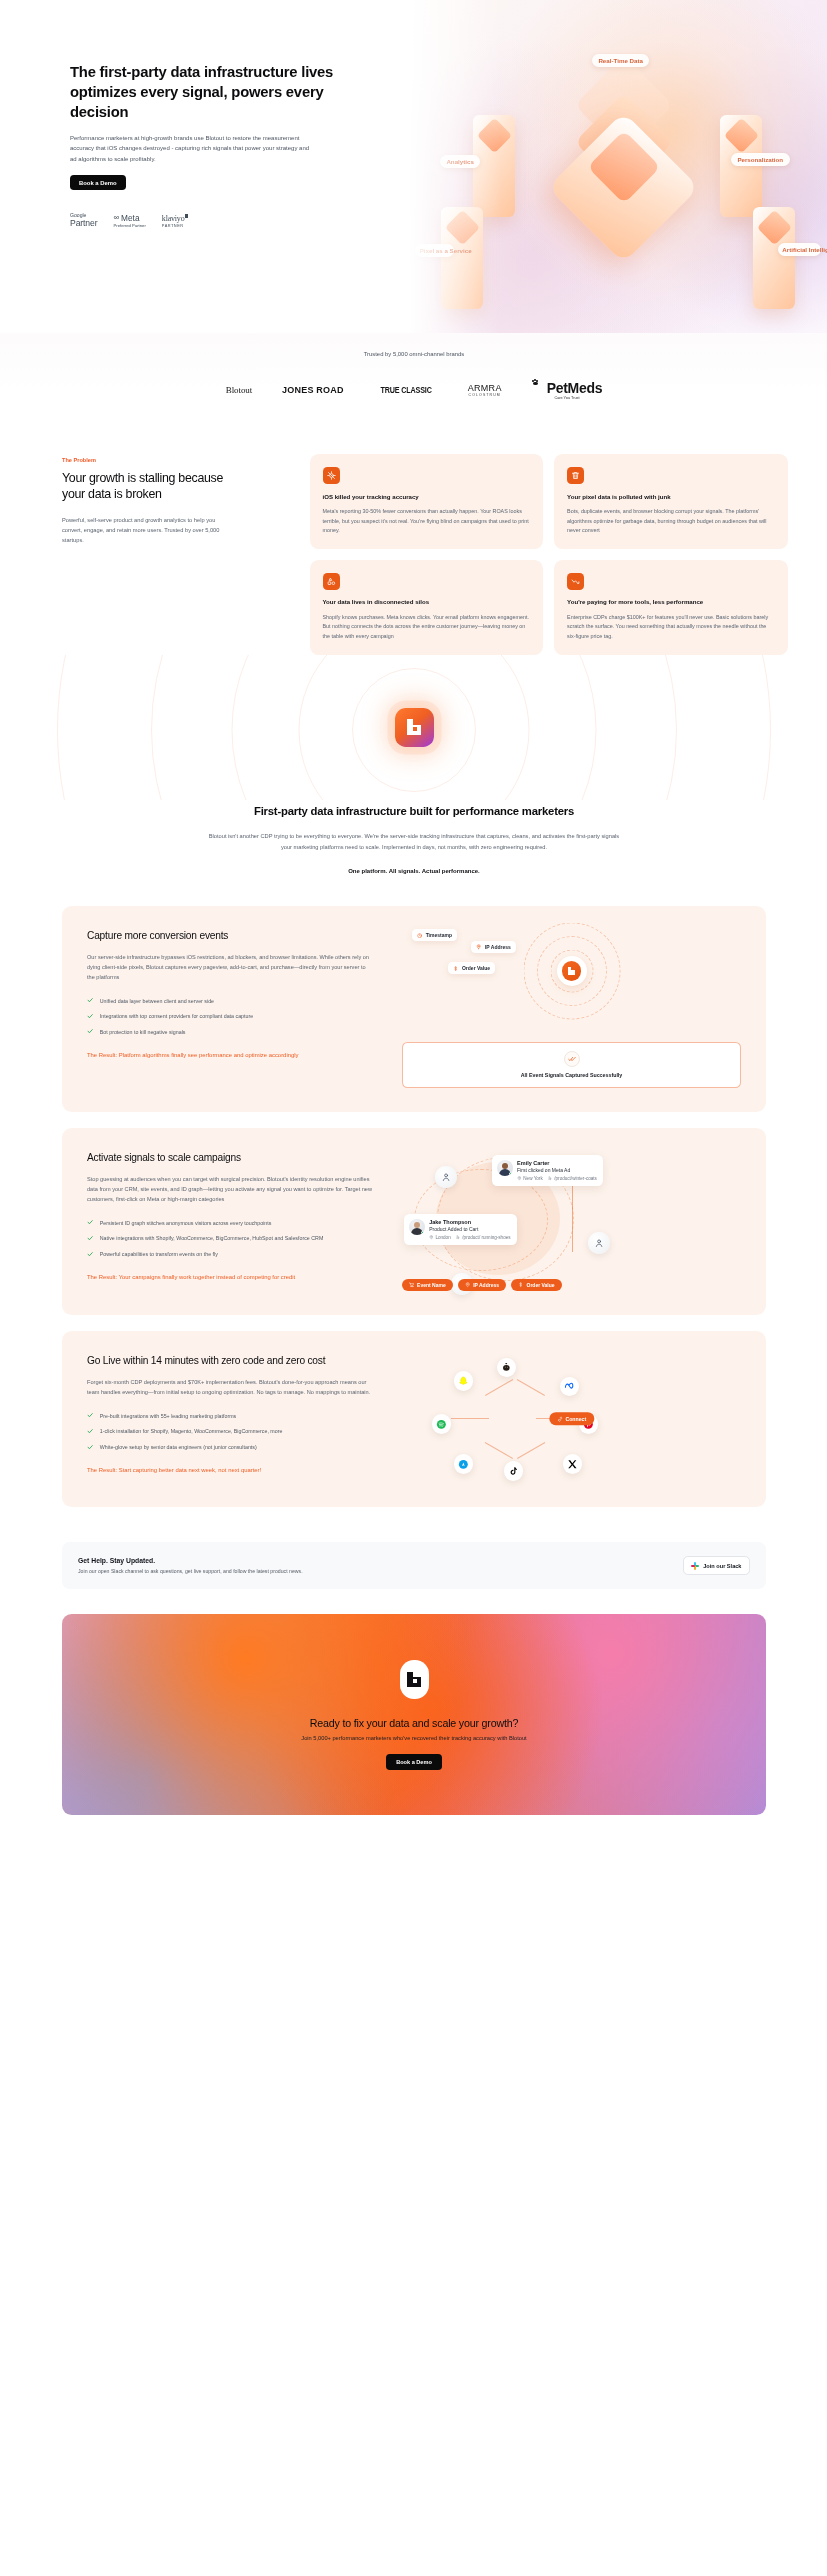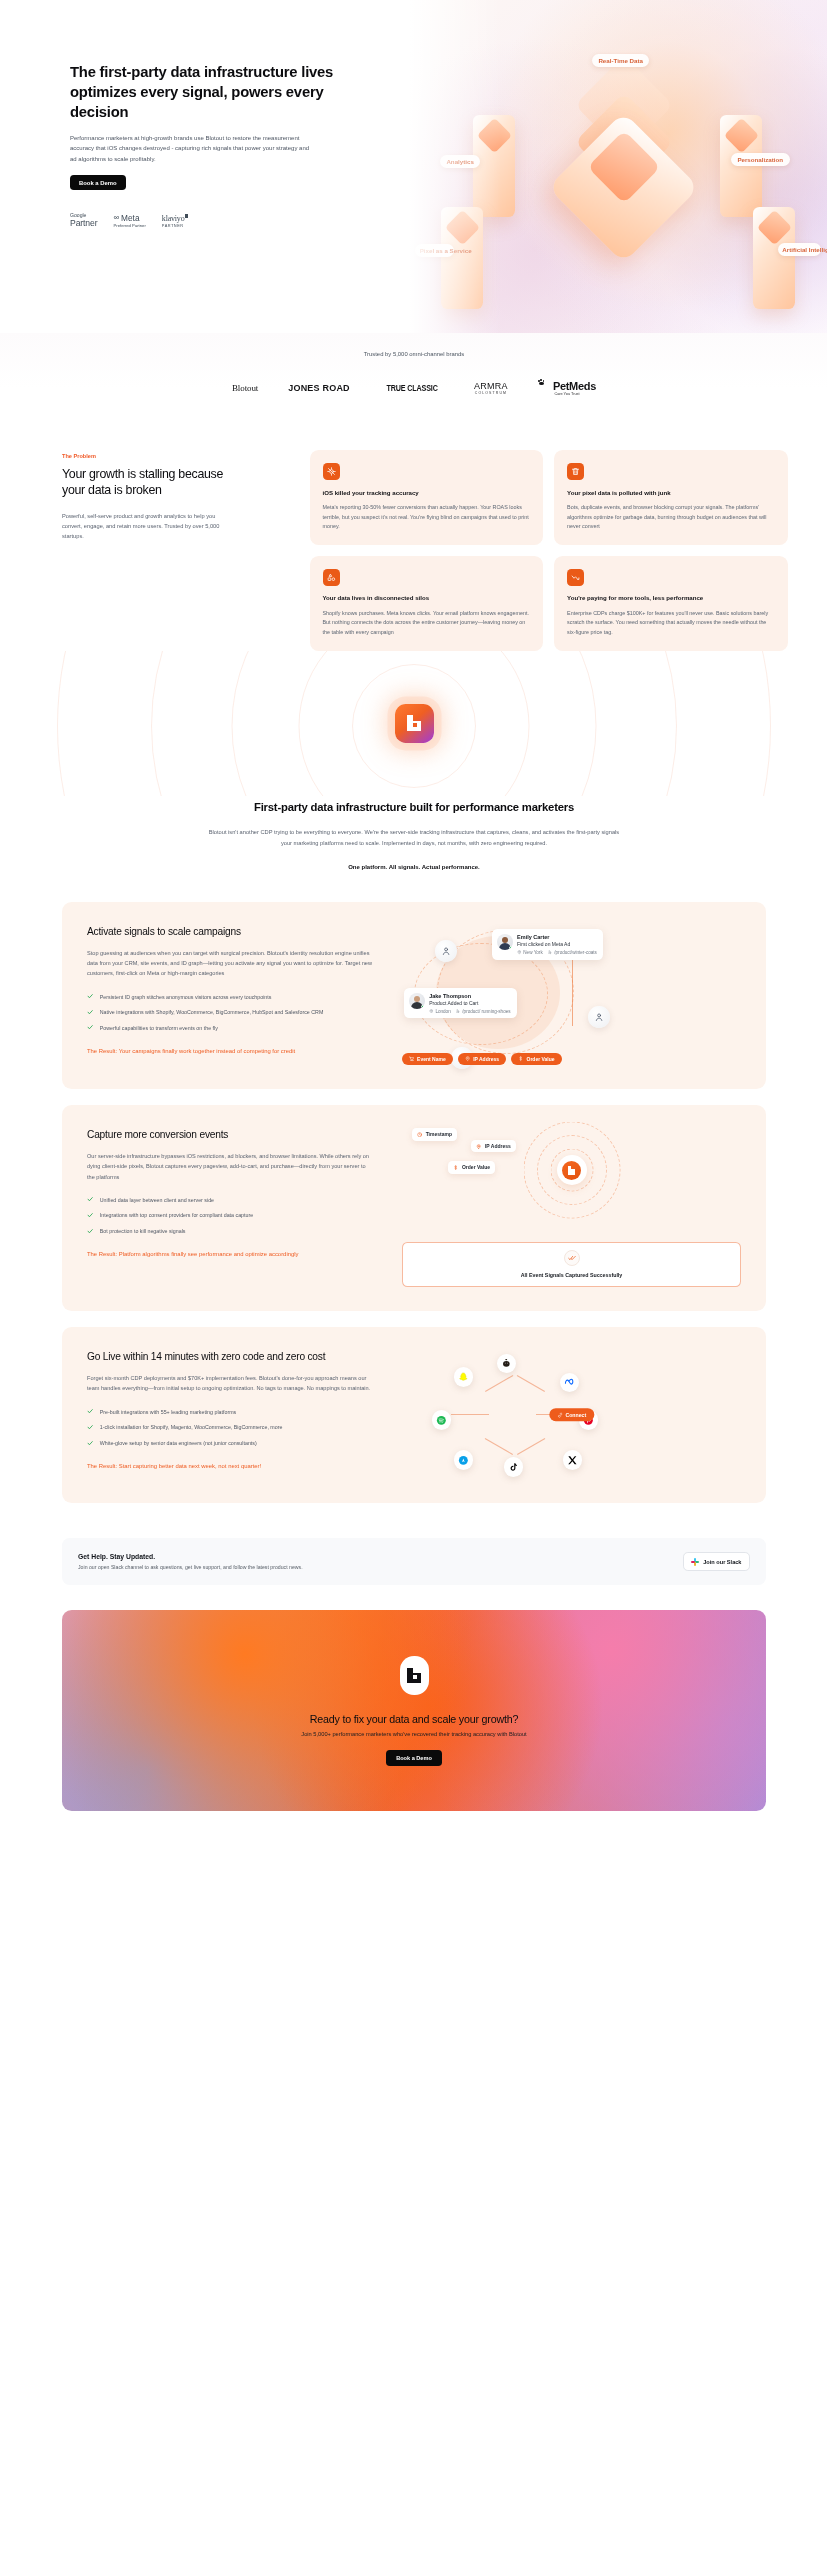--- a/index.html
+++ b/index.html
@@ -149,21 +149,21 @@
     gap: 30px; margin-top: 22.6px; padding-bottom: 10.7px;
   }
   .lg { color: #141416; }
   .lg-ruggable { font-family: "Liberation Serif", serif; font-size: 9px; letter-spacing: -0.1px; }
   .lg-jones { font-size: 9px; font-weight: 700; letter-spacing: 0.2px; }
   .lg-true { font-size: 9px; font-weight: 700; letter-spacing: -0.2px; transform: scaleX(.8); }
   .lg-armra { display:flex; flex-direction:column; align-items:center; }
   .lg-armra-top { font-family:Liberation Sans, sans-serif; font-size: 9px; letter-spacing: 0.3px; }
   .lg-armra-sub { font-size: 3.5px; letter-spacing: 1.1px; color:#3a3a3e; margin-top:0.5px; }
   .lg-pet { display:flex; flex-direction:column; align-items:center; }
-  .lg-pet-top { display:flex; gap:8px; font-size:11px; font-weight:700; letter-spacing:-0.3px; }
+  .lg-pet-top { display:flex; gap:8px; font-size:14px; font-weight:700; letter-spacing:-0.3px; }
   .paw { width:7px; height:5.9px; position:relative; }
   .paw i { position:absolute; background:#141416; border-radius:50%; }
   .paw i:nth-child(1){ width:1.8px;height:2.4px; left:0; top:0; }
   .paw i:nth-child(2){ width:1.8px;height:2.4px; left:2.4px; top:-0.5px; }
   .paw i:nth-child(3){ width:1.8px;height:2.4px; left:4.7px; top:0.3px; }
   .paw i:nth-child(4){ width:5.1px;height:3.2px; left:0.9px; top:2.7px; border-radius:45% 45% 50% 50%; }
   .lg-pet-sub { font-size: 3.8px; color:#2a2a2e; margin-top:0.5px; }
 
   
   .problem {
@@ -566,20 +566,96 @@
   </div>
 </section>
 
 <section class="valueprop">
   <h2 class="vp-h2">First-party data infrastructure built for performance marketers</h2>
   <p class="vp-body">Blotout isn't another CDP trying to be everything to everyone. We're the server-side tracking infrastructure that captures, cleans, and activates the first-party signals your marketing platforms need to scale. Implemented in days, not months, with zero engineering required.</p>
   <p class="vp-tag">One platform. All signals. Actual performance.</p>
 </section>
 
 <section class="features">
+
+  <article class="feature">
+    <div class="feat-left">
+      <h3 class="feat-h3">Capture more conversion events</h3>
+      <p class="feat-body">Our server-side infrastructure bypasses iOS restrictions, ad blockers, and browser limitations. While others rely on dying client-side pixels, Blotout captures every pageview, add-to-cart, and purchase—directly from your server to the platforms</p>
+      <div class="feat-list">
+        <div class="feat-li">
+          <svg class="chk" viewBox="0 0 24 24" fill="none" stroke="#1aa44b" stroke-width="3" stroke-linecap="round" stroke-linejoin="round">
+              <path d="M4 12l5 6L20 6"></path>
+            </svg>
+          <span>Unified data layer between client and server side</span>
+        </div>
+        <div class="feat-li">
+          <svg class="chk" viewBox="0 0 24 24" fill="none" stroke="#1aa44b" stroke-width="3" stroke-linecap="round" stroke-linejoin="round">
+              <path d="M4 12l5 6L20 6"></path>
+            </svg>
+          <span>Integrations with top consent providers for compliant data capture</span>
+        </div>
+        <div class="feat-li">
+          <svg class="chk" viewBox="0 0 24 24" fill="none" stroke="#1aa44b" stroke-width="3" stroke-linecap="round" stroke-linejoin="round">
+              <path d="M4 12l5 6L20 6"></path>
+            </svg>
+          <span>Bot protection to kill negative signals</span>
+        </div>
+      </div>
+      <p class="feat-result">The Result: Platform algorithms finally see performance and optimize accordingly</p>
+    </div>
+
+    <div class="feat-right">
+      <div class="radar">
+        <div class="radar-rings">
+            <span></span>
+            <span></span>
+            <span></span>
+          </div>
+        <div class="radar-hub">
+          <div class="radar-hub-in">
+              <div class="hub-glyph">
+                <i></i>
+                <i></i>
+                <i></i>
+              </div>
+            </div>
+        </div>
+        <div class="sig-chip sc-1">
+          <svg viewBox="0 0 24 24" fill="none" stroke="#ee5c1c" stroke-width="2.2" stroke-linecap="round">
+              <circle cx="12" cy="12" r="9"></circle>
+              <path d="M12 7v5l3 2"></path>
+            </svg>
+          <span>Timestamp</span>
+        </div>
+        <div class="sig-chip sc-2">
+          <svg viewBox="0 0 24 24" fill="none" stroke="#ee5c1c" stroke-width="2.2" stroke-linecap="round">
+              <path d="M12 21s7-6.2 7-11a7 7 0 10-14 0c0 4.8 7 11 7 11z"></path>
+              <circle cx="12" cy="10" r="2.4"></circle>
+            </svg>
+          <span>IP Address</span>
+        </div>
+        <div class="sig-chip sc-3">
+          <svg viewBox="0 0 24 24" fill="none" stroke="#ee5c1c" stroke-width="2.2" stroke-linecap="round">
+              <path d="M12 3v18M16 7.5c0-1.9-1.8-3-4-3s-4 1.1-4 3 1.8 2.8 4 3.3 4 1.4 4 3.4-1.8 3.3-4 3.3-4-1.4-4-3.3"></path>
+            </svg>
+          <span>Order Value</span>
+        </div>
+      </div>
+      <div class="status-card">
+        <div class="status-badge-ring">
+          <svg viewBox="0 0 24 24" width="8" height="8" fill="none" stroke="#ee5c1c" stroke-width="2.2" stroke-linecap="round" stroke-linejoin="round">
+              <path d="M2 13l4 4L14 7"></path>
+              <path d="M10 14l2 3L22 7"></path>
+            </svg>
+        </div>
+        <div class="status-text">All Event Signals Captured Successfully</div>
+      </div>
+    </div>
+  </article>
 
   <article class="feature">
     <div class="feat-left">
       <h3 class="feat-h3">Activate signals to scale campaigns</h3>
       <p class="feat-body">Stop guessing at audiences when you can target with surgical precision. Blotout's identity resolution engine unifies data from your CRM, site events, and ID graph—letting you activate any signal you want to optimize for. Target new customers, first-click on Meta or high-margin categories</p>
       <div class="feat-list">
         <div class="feat-li">
           <svg class="chk" viewBox="0 0 24 24" fill="none" stroke="#1aa44b" stroke-width="3" stroke-linecap="round" stroke-linejoin="round">
               <path d="M4 12l5 6L20 6"></path>
             </svg>
@@ -703,96 +779,20 @@
               </svg>
             <span>Order Value</span>
           </div>
         </div>
       </div>
     </div>
   </article>
 
   <article class="feature">
     <div class="feat-left">
-      <h3 class="feat-h3">Capture more conversion events</h3>
-      <p class="feat-body">Our server-side infrastructure bypasses iOS restrictions, ad blockers, and browser limitations. While others rely on dying client-side pixels, Blotout captures every pageview, add-to-cart, and purchase—directly from your server to the platforms</p>
-      <div class="feat-list">
-        <div class="feat-li">
-          <svg class="chk" viewBox="0 0 24 24" fill="none" stroke="#1aa44b" stroke-width="3" stroke-linecap="round" stroke-linejoin="round">
-              <path d="M4 12l5 6L20 6"></path>
-            </svg>
-          <span>Unified data layer between client and server side</span>
-        </div>
-        <div class="feat-li">
-          <svg class="chk" viewBox="0 0 24 24" fill="none" stroke="#1aa44b" stroke-width="3" stroke-linecap="round" stroke-linejoin="round">
-              <path d="M4 12l5 6L20 6"></path>
-            </svg>
-          <span>Integrations with top consent providers for compliant data capture</span>
-        </div>
-        <div class="feat-li">
-          <svg class="chk" viewBox="0 0 24 24" fill="none" stroke="#1aa44b" stroke-width="3" stroke-linecap="round" stroke-linejoin="round">
-              <path d="M4 12l5 6L20 6"></path>
-            </svg>
-          <span>Bot protection to kill negative signals</span>
-        </div>
-      </div>
-      <p class="feat-result">The Result: Platform algorithms finally see performance and optimize accordingly</p>
-    </div>
-
-    <div class="feat-right">
-      <div class="radar">
-        <div class="radar-rings">
-            <span></span>
-            <span></span>
-            <span></span>
-          </div>
-        <div class="radar-hub">
-          <div class="radar-hub-in">
-              <div class="hub-glyph">
-                <i></i>
-                <i></i>
-                <i></i>
-              </div>
-            </div>
-        </div>
-        <div class="sig-chip sc-1">
-          <svg viewBox="0 0 24 24" fill="none" stroke="#ee5c1c" stroke-width="2.2" stroke-linecap="round">
-              <circle cx="12" cy="12" r="9"></circle>
-              <path d="M12 7v5l3 2"></path>
-            </svg>
-          <span>Timestamp</span>
-        </div>
-        <div class="sig-chip sc-2">
-          <svg viewBox="0 0 24 24" fill="none" stroke="#ee5c1c" stroke-width="2.2" stroke-linecap="round">
-              <path d="M12 21s7-6.2 7-11a7 7 0 10-14 0c0 4.8 7 11 7 11z"></path>
-              <circle cx="12" cy="10" r="2.4"></circle>
-            </svg>
-          <span>IP Address</span>
-        </div>
-        <div class="sig-chip sc-3">
-          <svg viewBox="0 0 24 24" fill="none" stroke="#ee5c1c" stroke-width="2.2" stroke-linecap="round">
-              <path d="M12 3v18M16 7.5c0-1.9-1.8-3-4-3s-4 1.1-4 3 1.8 2.8 4 3.3 4 1.4 4 3.4-1.8 3.3-4 3.3-4-1.4-4-3.3"></path>
-            </svg>
-          <span>Order Value</span>
-        </div>
-      </div>
-      <div class="status-card">
-        <div class="status-badge-ring">
-          <svg viewBox="0 0 24 24" width="8" height="8" fill="none" stroke="#ee5c1c" stroke-width="2.2" stroke-linecap="round" stroke-linejoin="round">
-              <path d="M2 13l4 4L14 7"></path>
-              <path d="M10 14l2 3L22 7"></path>
-            </svg>
-        </div>
-        <div class="status-text">All Event Signals Captured Successfully</div>
-      </div>
-    </div>
-  </article>
-
-  <article class="feature">
-    <div class="feat-left">
       <h3 class="feat-h3">Go Live within 14 minutes with zero code and zero cost</h3>
       <p class="feat-body">Forget six-month CDP deployments and $70K+ implementation fees. Blotout's done-for-you approach means our team handles everything—from initial setup to ongoing optimization. No tags to manage. No mappings to maintain.</p>
       <div class="feat-list">
         <div class="feat-li">
           <svg class="chk" viewBox="0 0 24 24" fill="none" stroke="#1aa44b" stroke-width="3" stroke-linecap="round" stroke-linejoin="round">
               <path d="M4 12l5 6L20 6"></path>
             </svg>
           <span>Pre-built integrations with 55+ leading marketing platforms</span>
         </div>
         <div class="feat-li">

